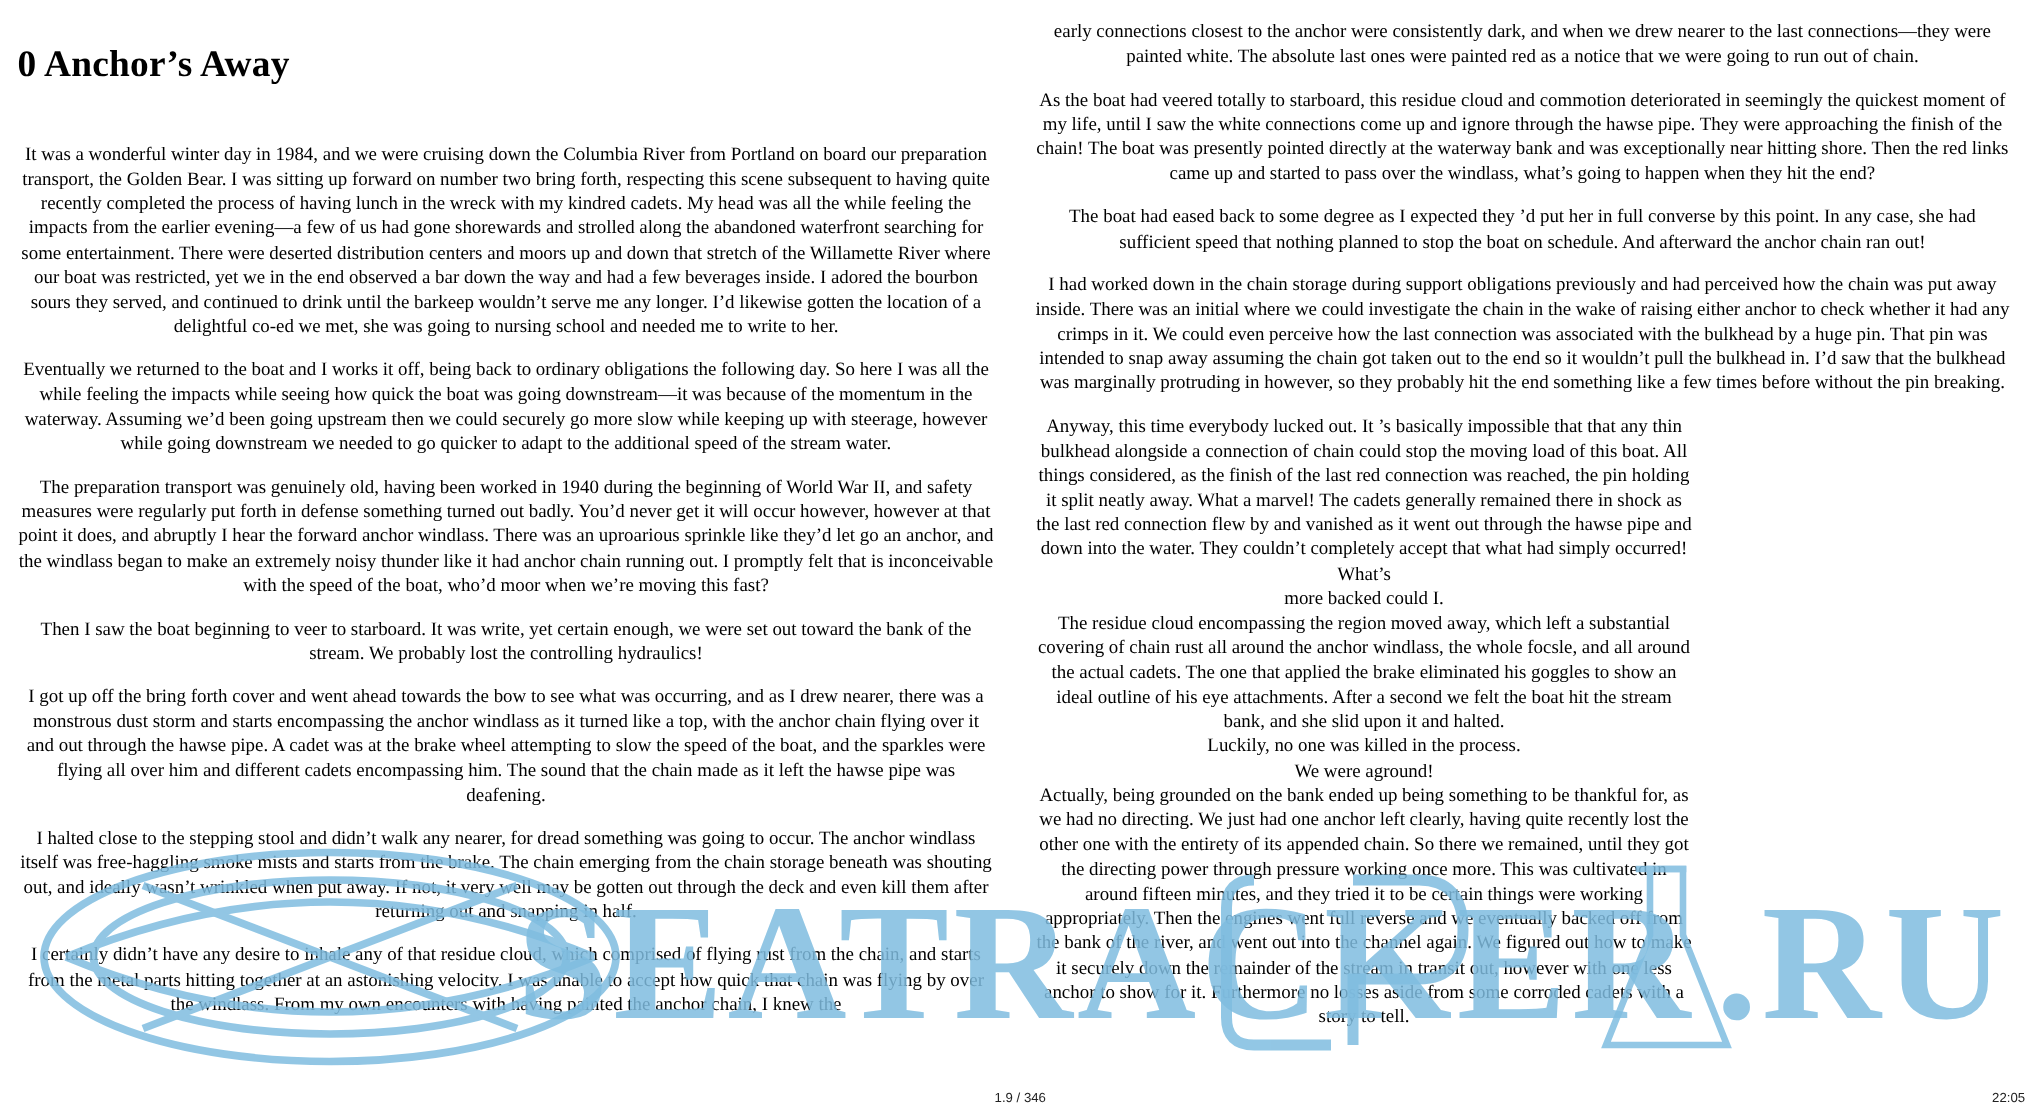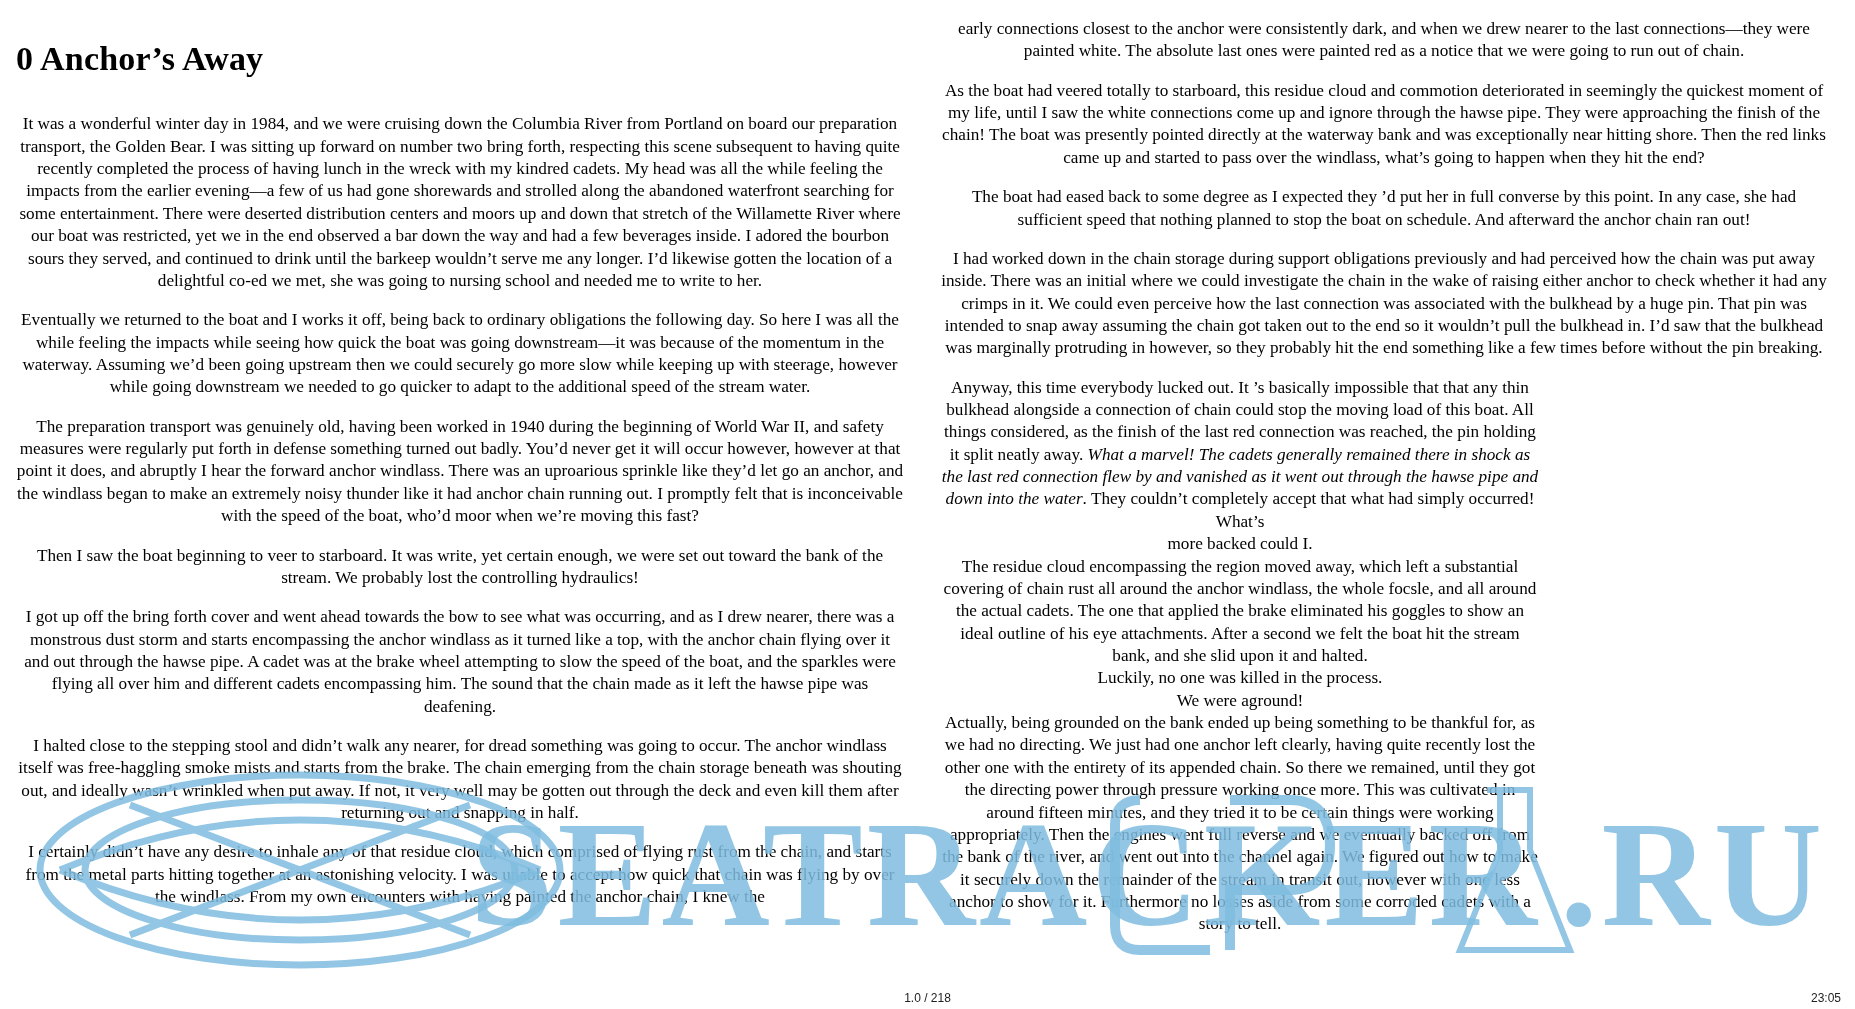--- a/index.html
+++ b/index.html
@@ -34,33 +34,32 @@
     position: absolute;
     top: 18px;
     width: 888px;
   }
   .col-left { left: 16px; }
   .col-right { left: 940px; }
 
   h1.title {
     font-size: 34px;
     font-weight: bold;
-    margin: 22px 0 36px 0;
+    margin: 22px 0 52px 0;
     letter-spacing: 0.2px;
     line-height: 1.1;
   }
   p {
     font-size: 17.2px;
     line-height: 1.30;
     margin: 0 0 17px 0;
     text-align: center;
   }
   p.tight { margin-bottom: 0; }
   .ital {
-    font-style: italic;
   }
   .col-right p.narrow {
     max-width: 600px;
   }
   .footer {
     position: absolute;
     bottom: 4px;
     left: 0;
     width: 1855px;
     text-align: center;
@@ -137,15 +136,15 @@
         <text x="470" y="165" font-size="150" letter-spacing="4">SEATRACKER</text>
         <text x="1560" y="165" font-size="150" letter-spacing="4">.RU</text>
       </g>
       <g fill="none" stroke="#7fbde0" stroke-width="6" opacity="0.85">
         <path d="M1500 30 v60 l-40 100 h110 l-40 -100 v-60 z"></path>
         <path d="M1487 30 h46"></path>
       </g>
     </svg>
   </div>
 
-  <div class="footer">1.0 / 218</div>
-  <div class="clock">23:05</div>
+  <div class="footer">1.9 / 346</div>
+  <div class="clock">22:05</div>
 </div>
 
 </body></html>

